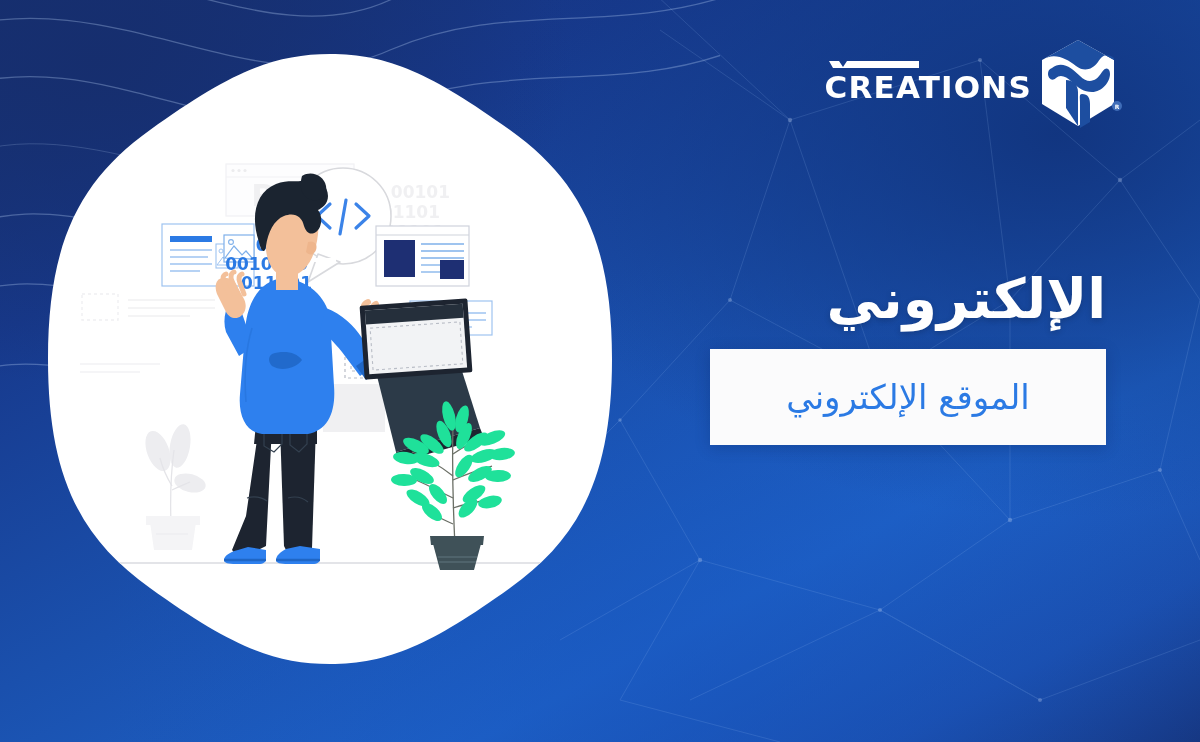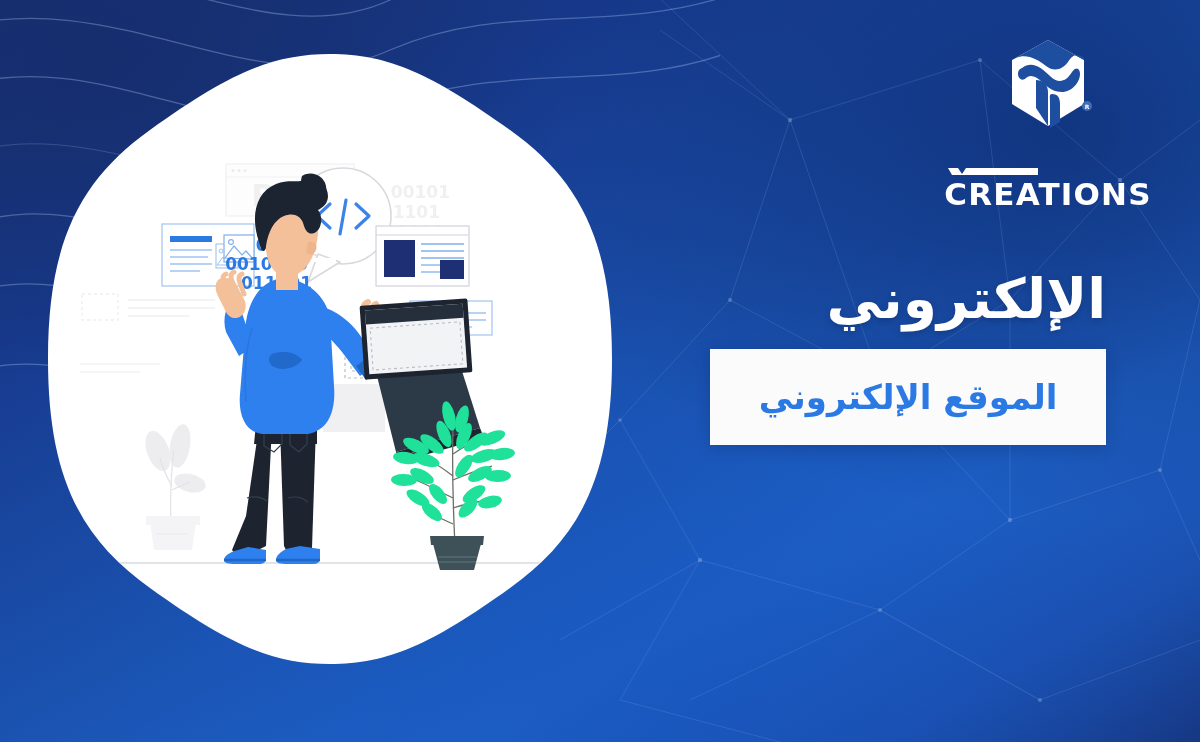--- a/index.html
+++ b/index.html
@@ -54,29 +54,29 @@
     margin-top:22px;
     width:396px;
     height:96px;
     background:#fbfbfc;
     display:flex; align-items:center; justify-content:center;
     box-shadow:0 3px 14px rgba(5,25,70,0.22);
   }
   .subtext{
     color:#2b7ae4;
     font-size:34px;
-    font-weight:700;
+    font-weight:400;
     direction:rtl;
     line-height:1;
   }
 
   
   .logo{
-    position:absolute; right:64px; top:36px;
-    width:176px; display:flex; flex-direction:column; align-items:center;gap:40px;
+    position:absolute; right:76px; top:36px;
+    width:176px; display:flex; flex-direction:row; align-items:center;
   }
   .logo-mark{ width:92px; height:96px; position:relative; }
   .logo-word{
     margin-top:7px;
     color:#ffffff;
     font-size:31px;
     font-weight:800;
     letter-spacing:1.2px;
     font-family:"DejaVu Sans","Liberation Sans",sans-serif;
     direction:ltr;

